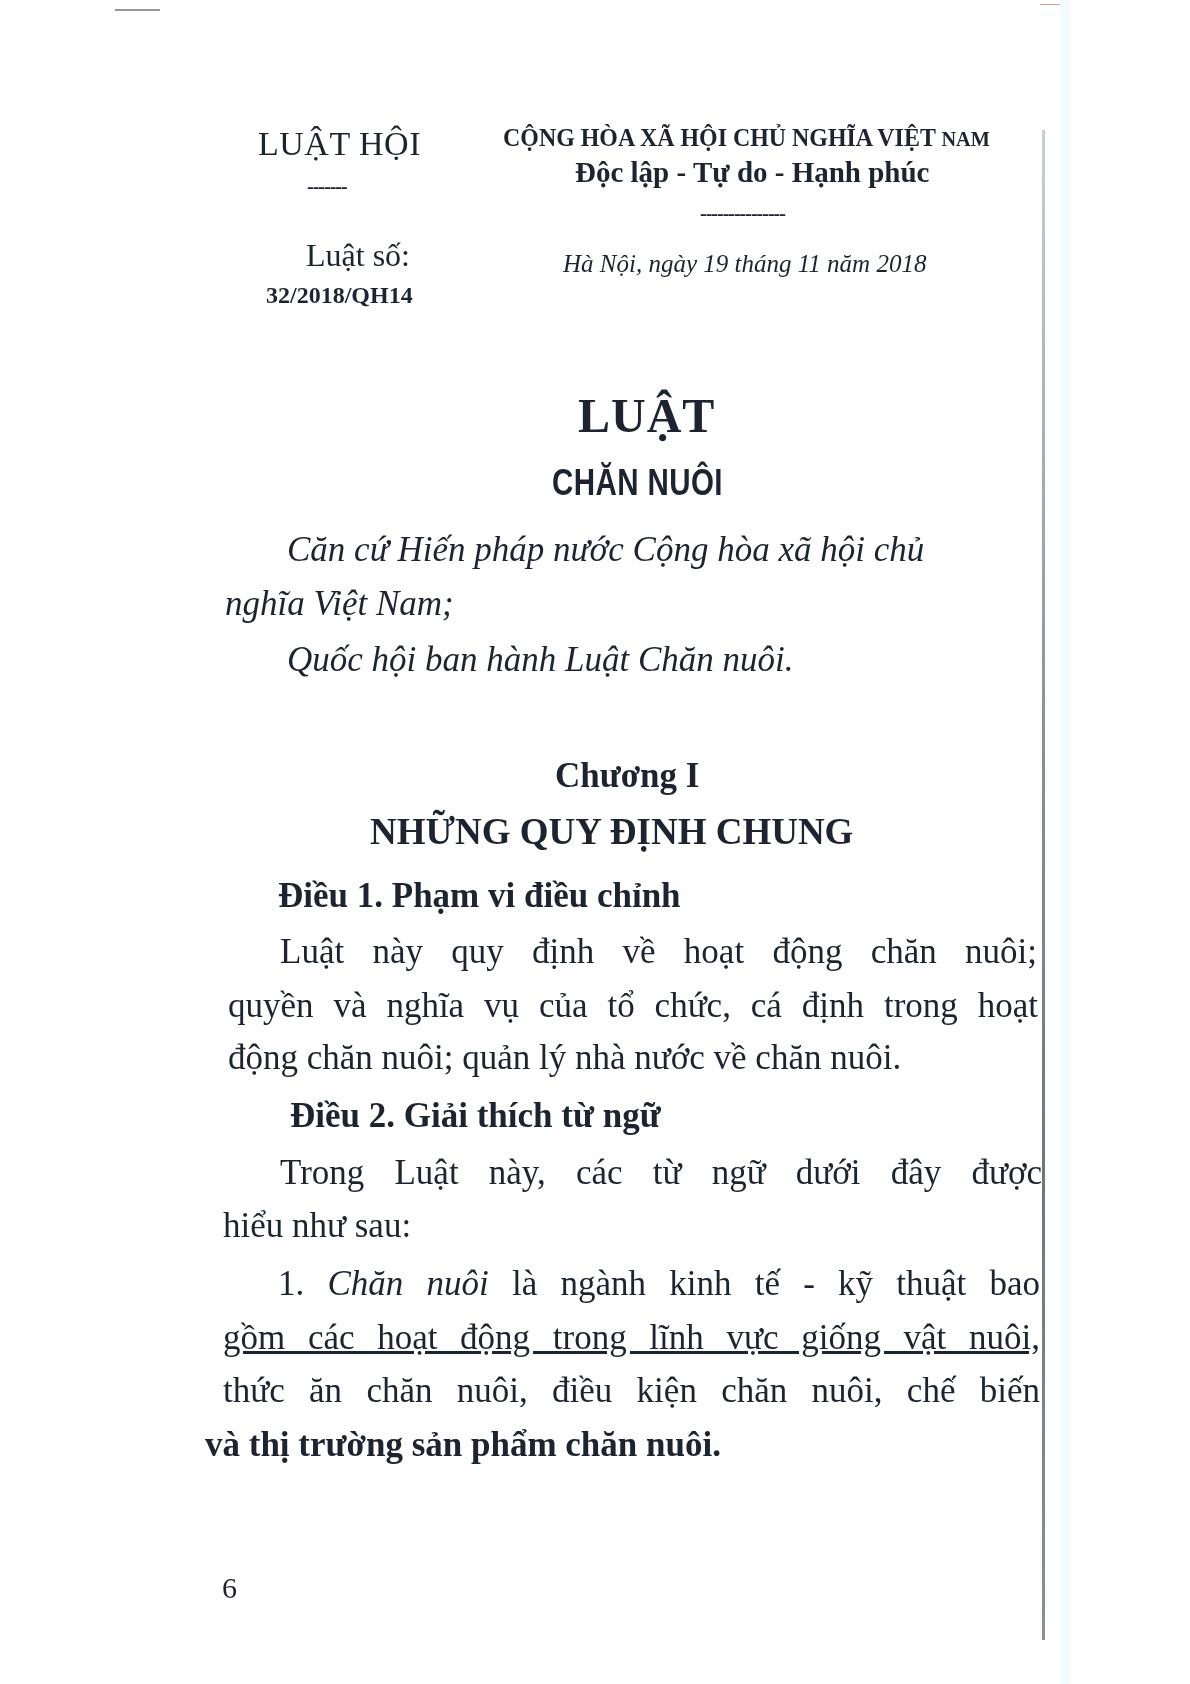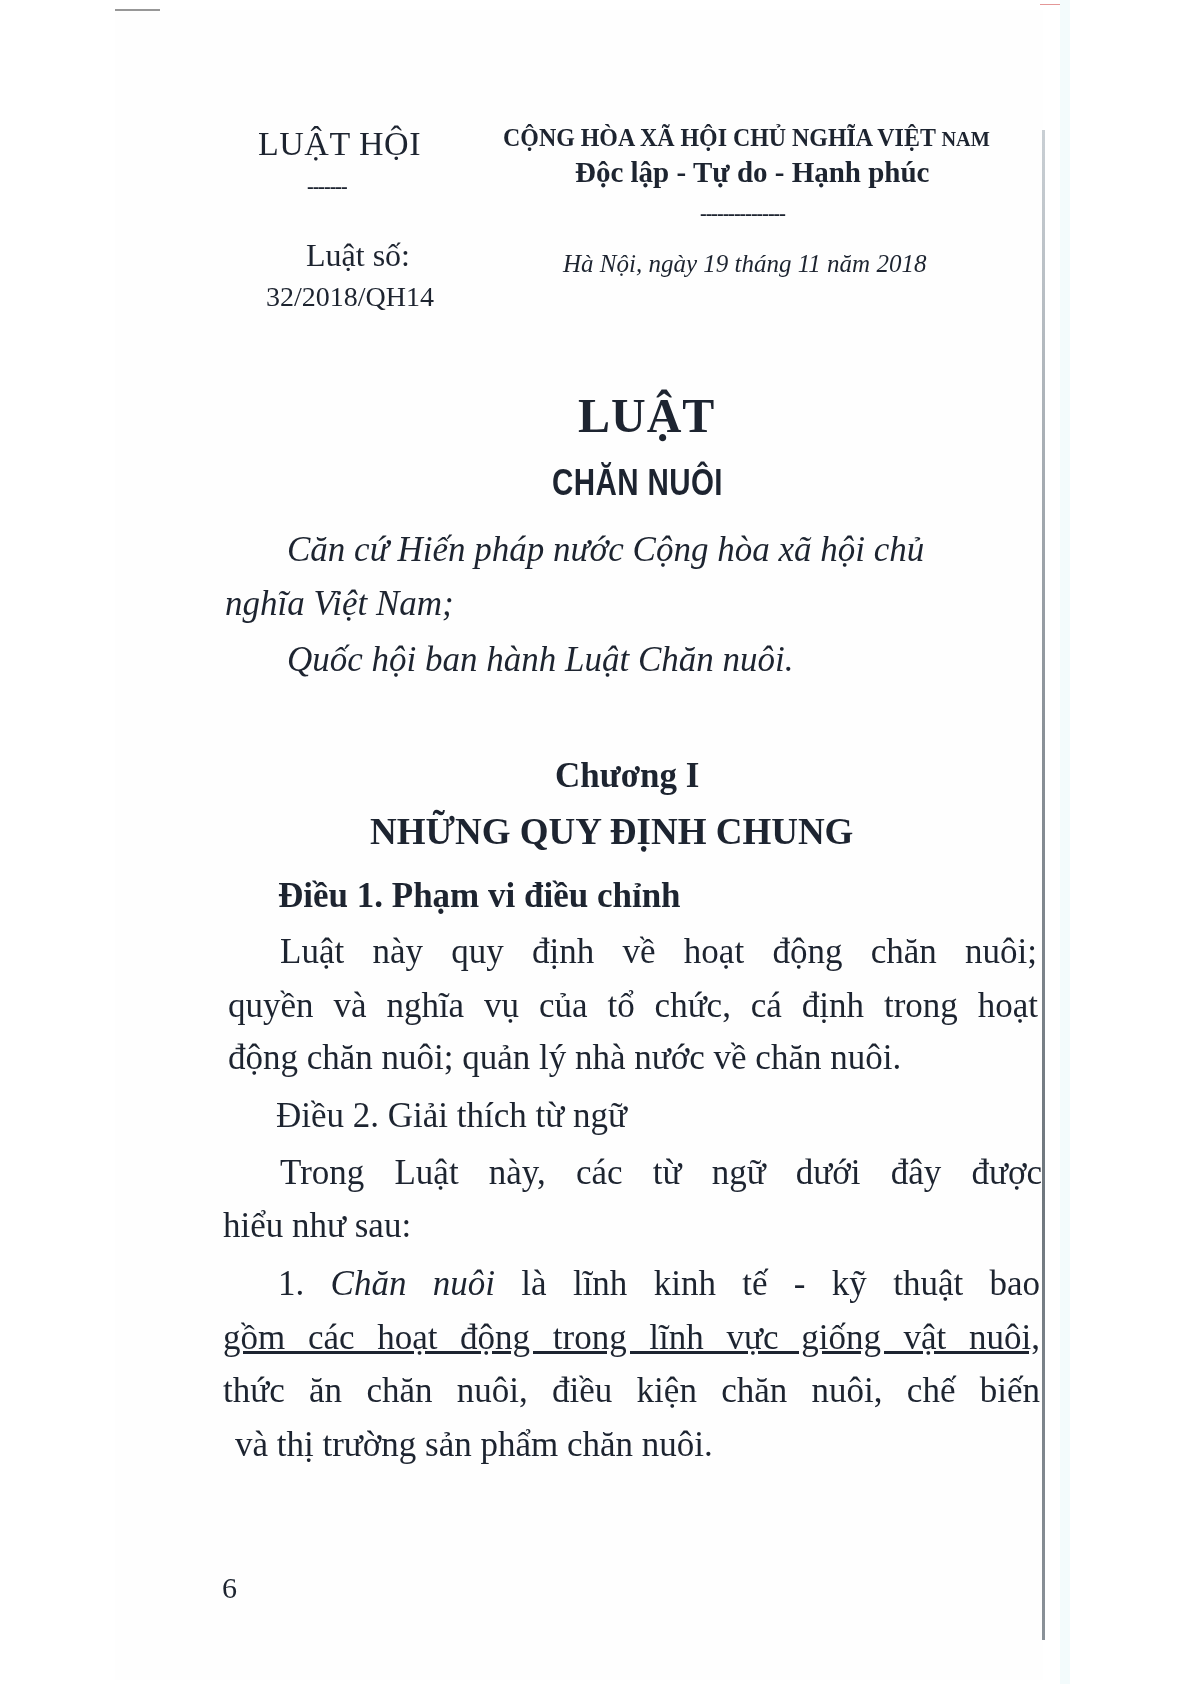--- a/index.html
+++ b/index.html
@@ -21,21 +21,21 @@
   .t { position: absolute; white-space: nowrap; line-height: 1; }
 
   
   .h-left { left: 258px; top: 127px; font-size: 34px; letter-spacing: 0.5px; }
   .h-dash-l { left: 307px; top: 176px; font-size: 20px; font-weight: bold; letter-spacing: -1px; }
   .h-right { left: 503px; top: 125px; font-size: 26px; font-weight: bold; transform: scaleX(.92); transform-origin: left top; }
   .h-right .small { font-size: 22px; }
   .h-motto { left: 575px; top: 158px; font-size: 29px; font-weight: bold; }
   .h-dash-r { left: 700px; top: 203px; font-size: 20px; font-weight: bold; letter-spacing: -1px; }
   .law-no-label { left: 306px; top: 239px; font-size: 32px; }
-  .law-no { left: 266px; top: 283px; font-size: 28px; }
+  .law-no { left: 266px; top: 283px; font-size: 24px; font-weight: bold; }
   .date { left: 563px; top: 251px; font-size: 25px; font-style: italic; }
 
   
   .title { left: 578px; top: 392px; font-size: 48px; font-weight: bold; letter-spacing: 1px; }
   .subtitle {
     left: 552px; top: 465px; font-size: 36px; font-weight: bold; font-family: "Liberation Sans", "DejaVu Sans", sans-serif;
     transform: scaleX(.82); transform-origin: left top; letter-spacing: 0.5px;
   }
 
   .body-text { font-size: 35px; }
@@ -46,27 +46,27 @@
   .p2 { left: 287px; top: 642px; }
 
   .chapter { left: 555px; top: 758px; font-size: 35px; font-weight: bold; }
   .chapter-title { left: 370px; top: 813px; font-size: 37px; font-weight: bold; }
 
   .art1-h { left: 278px; top: 878px; font-size: 35px; font-weight: bold; }
   .a1l1 { left: 280px; top: 934px; }
   .a1l2 { left: 228px; top: 988px; }
   .a1l3 { left: 228px; top: 1040px; }
 
-  .art2-h { left: 276px; top: 1098px; font-size: 35px; font-weight: normal; }
+  .art2-h { left: 290px; top: 1098px; font-size: 35px; font-weight: bold; }
   .a2l1 { left: 280px; top: 1155px; }
   .a2l2 { left: 223px; top: 1208px; }
   .a2l3 { left: 278px; top: 1266px; }
   .a2l4 { left: 223px; top: 1320px; text-decoration: underline; }
   .a2l5 { left: 223px; top: 1373px; }
-  .a2l6 { left: 235px; top: 1427px; }
+  .a2l6 { left: 205px; top: 1427px; font-weight: bold; }
 
   .page-no { left: 222px; top: 1573px; font-size: 30px; }
   .just { display: inline-block; text-align: justify; text-align-last: justify; }
 </style>
 </head>
 <body>
 
 <div class="page"></div>
 <div class="top-edge"></div>
 <div class="top-edge-r"></div>
@@ -93,18 +93,18 @@
 <div class="t chapter-title">NHỮNG QUY ĐỊNH CHUNG</div>
 
 <div class="t art1-h">Điều 1. Phạm vi điều chỉnh</div>
 <div class="t body-text a1l1 just" style="width:757px">Luật này quy định về hoạt động chăn nuôi;</div>
 <div class="t body-text a1l2 just" style="width:810px">quyền và nghĩa vụ của tổ chức, cá định trong hoạt</div>
 <div class="t body-text a1l3">động chăn nuôi; quản lý nhà nước về chăn nuôi.</div>
 
 <div class="t art2-h">Điều 2. Giải thích từ ngữ</div>
 <div class="t body-text a2l1 just" style="width:762px">Trong Luật này, các từ ngữ dưới đây được</div>
 <div class="t body-text a2l2">hiểu như sau:</div>
-<div class="t body-text a2l3 just" style="width:762px"><span>1. </span><span class="ital">Chăn nuôi</span><span> là lĩnh kinh tế - kỹ thuật bao</span></div>
+<div class="t body-text a2l3 just" style="width:762px"><span>1. </span><span class="ital">Chăn nuôi</span><span> là ngành kinh tế - kỹ thuật bao</span></div>
 <div class="t body-text a2l4 just" style="width:817px">gồm các hoạt động trong lĩnh vực giống vật nuôi,</div>
 <div class="t body-text a2l5 just" style="width:817px">thức ăn chăn nuôi, điều kiện chăn nuôi, chế biến</div>
 <div class="t body-text a2l6">và thị trường sản phẩm chăn nuôi.</div>
 
 <div class="t page-no">6</div>
 
 </body></html>

